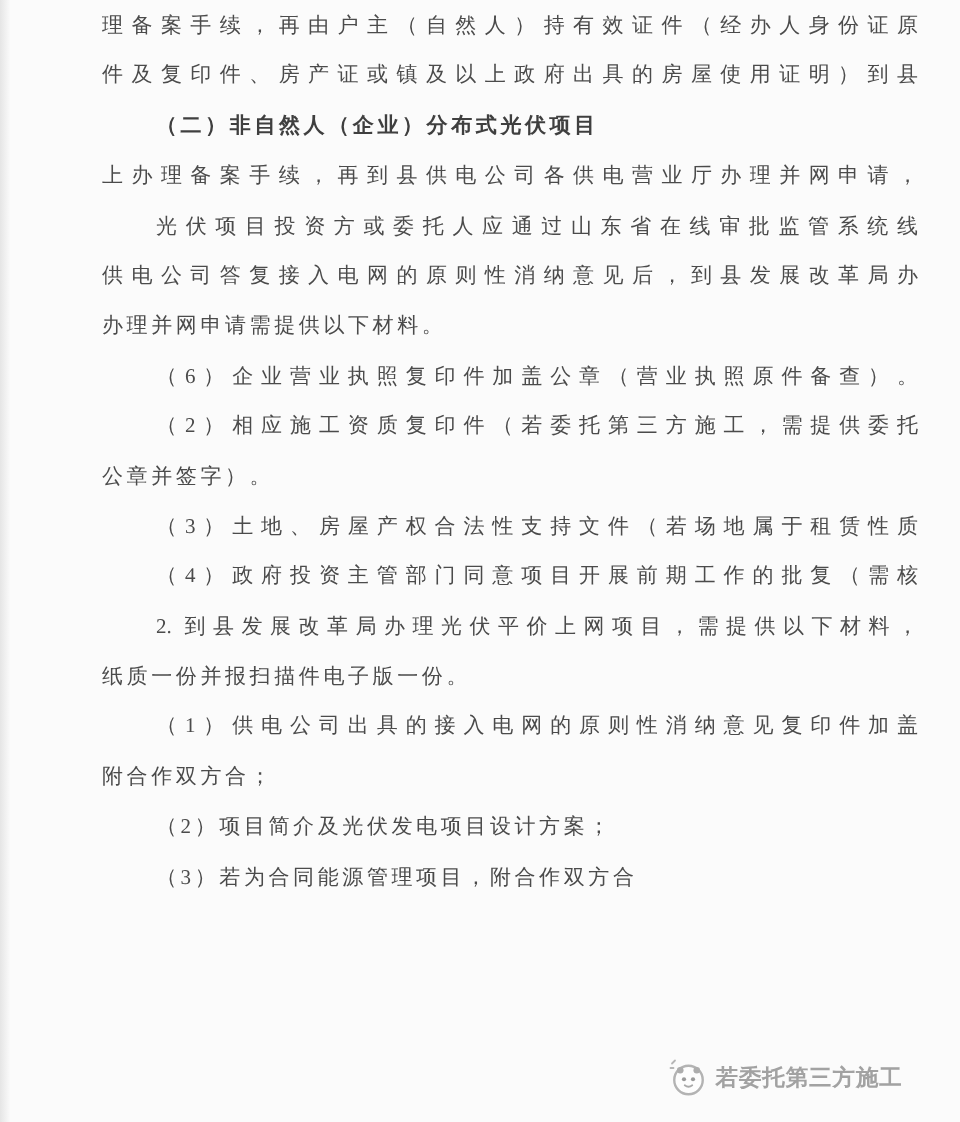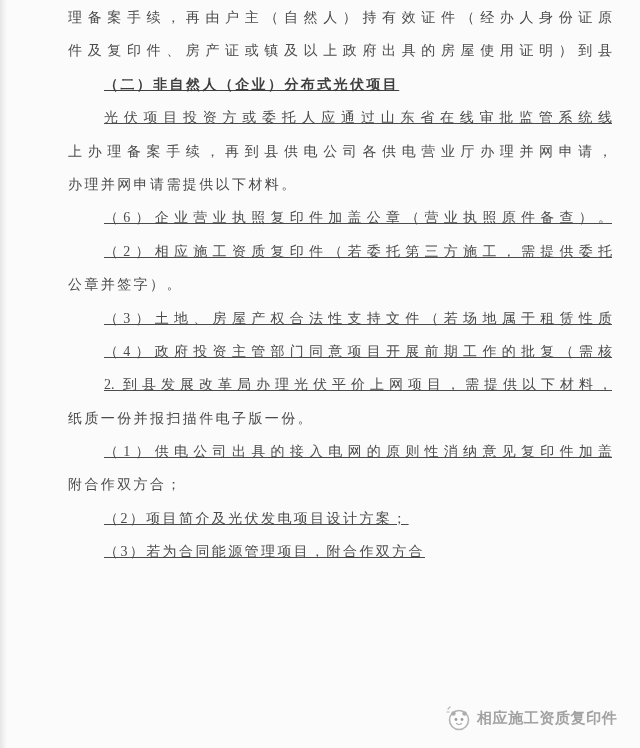--- a/index.html
+++ b/index.html
@@ -38,21 +38,20 @@
   }
   .line.fill {
     letter-spacing: 0;
     white-space: normal;
     text-align: justify;
     text-align-last: justify;
     text-justify: inter-character;
   }
   .line.indent {
     padding-left: 36px;
-    text-decoration: underline;
   }
   .line.bold {
     font-weight: bold;
     color: #3f3f3f;
   }
   .watermark {
     position: absolute;
     left: 444px;
     top: 702px;
     height: 32px;
@@ -77,22 +76,23 @@
 </style>
 </head>
 <body>
 
 <div class="scan-edge-left"></div>
 
 <div class="doc-body">
     <div class="line fill">理备案手续，再由户主（自然人）持有效证件（经办人身份证原</div>
     <div class="line fill">件及复印件、房产证或镇及以上政府出具的房屋使用证明）到县</div>
     <div class="line indent bold">（二）非自然人（企业）分布式光伏项目</div>
+    <div class="line fill">上办理备案手续，再到县供电公司各供电营业厅办理并网申请，</div>
     <div class="line fill indent">光伏项目投资方或委托人应通过山东省在线审批监管系统线</div>
-    <div class="line fill">上办理备案手续，再到县供电公司各供电营业厅办理并网申请，</div>
+    <div class="line fill">供电公司答复接入电网的原则性消纳意见后，到县发展改革局办</div>
     <div class="line">办理并网申请需提供以下材料。</div>
     <div class="line fill indent">（6）企业营业执照复印件加盖公章（营业执照原件备查）。</div>
     <div class="line fill indent">（2）相应施工资质复印件（若委托第三方施工，需提供委托</div>
     <div class="line">公章并签字）。</div>
     <div class="line fill indent">（3）土地、房屋产权合法性支持文件（若场地属于租赁性质</div>
     <div class="line fill indent">（4）政府投资主管部门同意项目开展前期工作的批复（需核</div>
     <div class="line fill indent">2. 到县发展改革局办理光伏平价上网项目，需提供以下材料，</div>
     <div class="line">纸质一份并报扫描件电子版一份。</div>
     <div class="line fill indent">（1）供电公司出具的接入电网的原则性消纳意见复印件加盖</div>
     <div class="line">附合作双方合；</div>
@@ -110,14 +110,14 @@
 
       <circle cx="9.5" cy="10.5" r="2.2" fill="#adadad"></circle>
       <circle cx="20.5" cy="10.5" r="2.2" fill="#adadad"></circle>
 
       <circle cx="12" cy="16.5" r="1.4" fill="#9a9a9a"></circle>
       <circle cx="18" cy="16.5" r="1.4" fill="#9a9a9a"></circle>
 
       <path d="M12.5 20.5 Q15 22.5 17.5 20.5" stroke="#aaaaaa" stroke-width="1.2" fill="none" stroke-linecap="round"></path>
     </svg>
   </span>
-  <span class="watermark-label">相应施工资质复印件</span>
+  <span class="watermark-label">若委托第三方施工</span>
 </div>
 
 </body></html>

